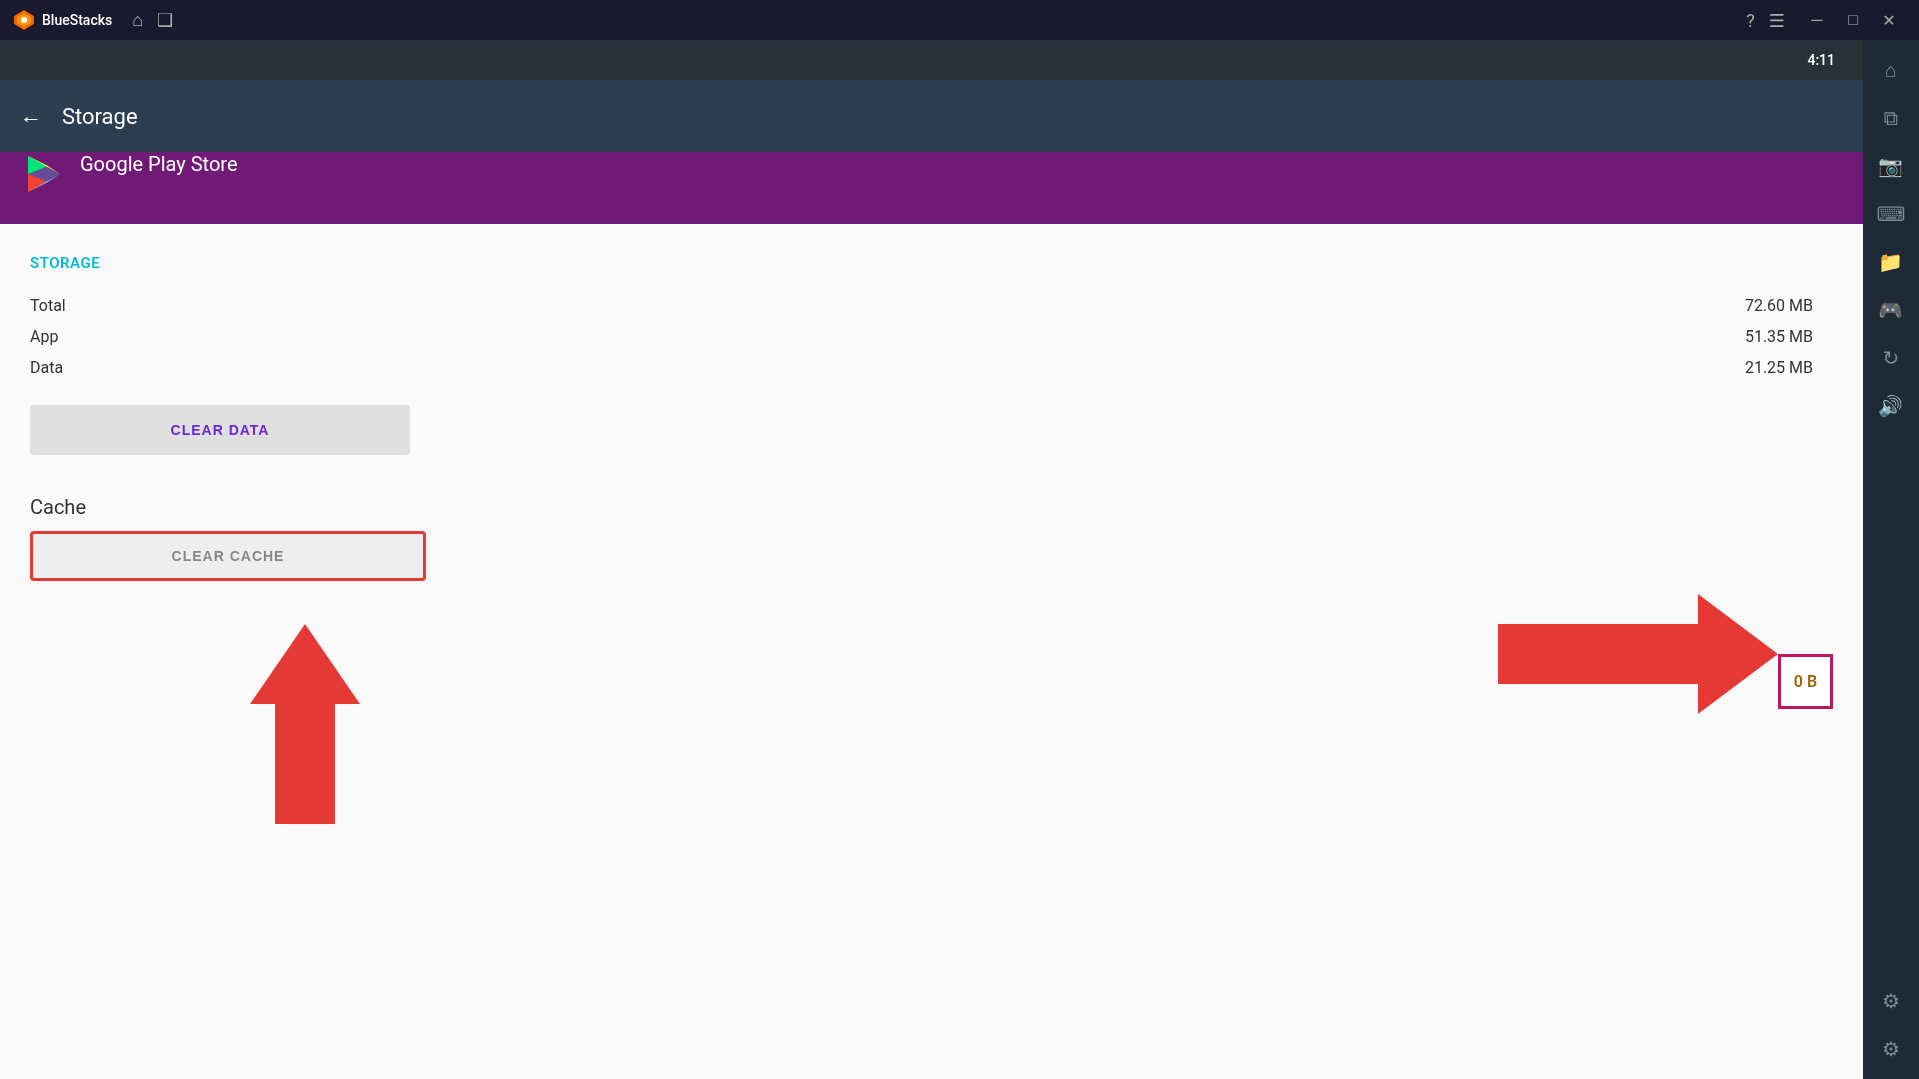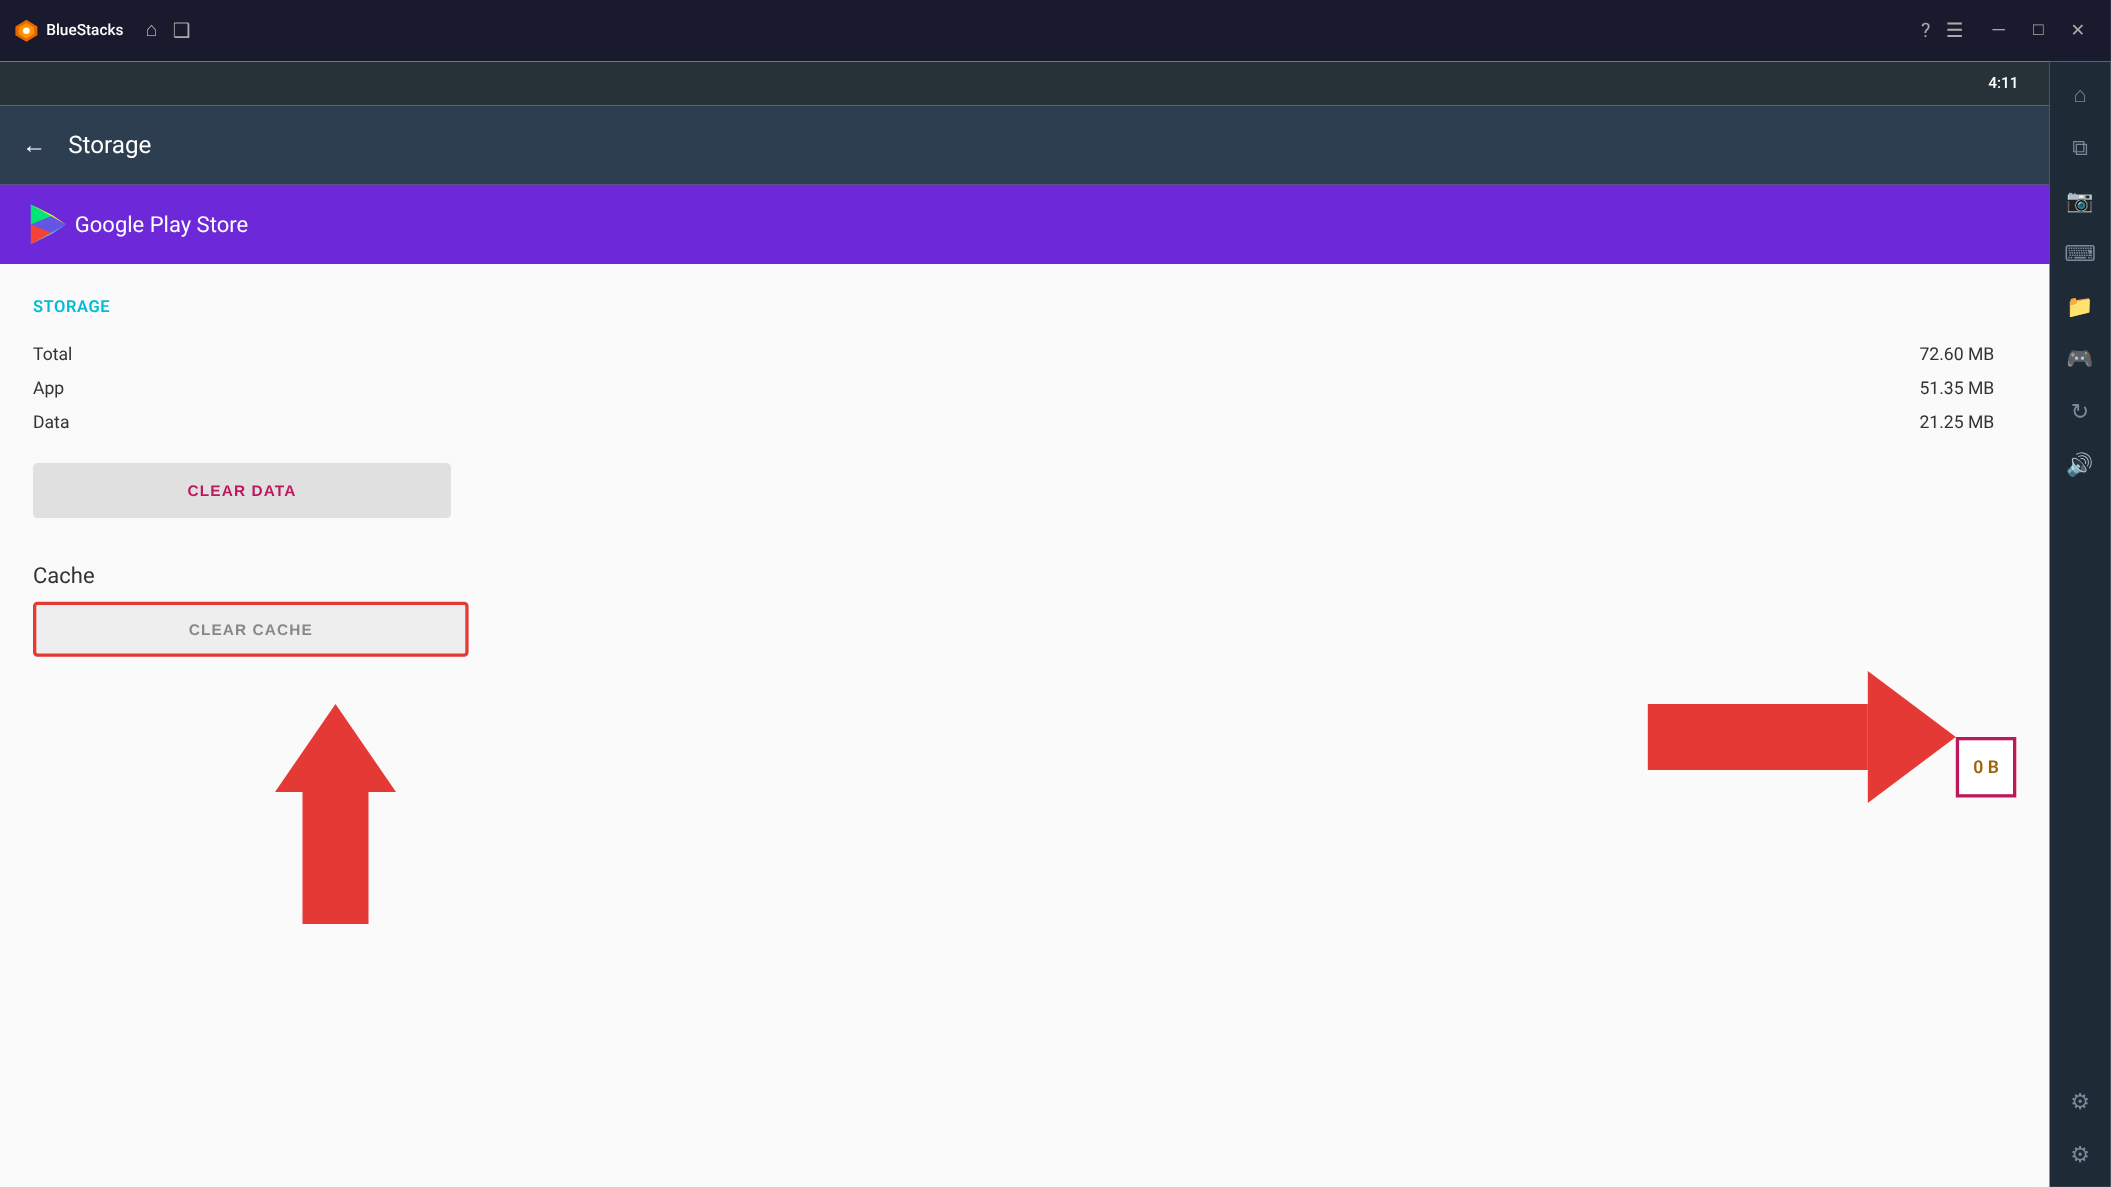--- a/index.html
+++ b/index.html
@@ -9,21 +9,21 @@
     .bluestacks-window {
       width: 1919px;
       height: 1079px;
       display: flex;
       flex-direction: column;
       position: relative;
     }
 
     
     .title-bar {
-      height: 56px;
+      height: 40px;
       background: #1a1a2e;
       display: flex;
       align-items: center;
       padding: 0 12px;
       gap: 10px;
       flex-shrink: 0;
     }
     .title-bar-logo {
       display: flex;
       align-items: center;
@@ -108,25 +108,25 @@
     }
     .screen-title {
       color: white;
       font-size: 22px;
       font-weight: 400;
     }
 
     
     .app-header {
       height: 72px;
-      background: #6d28d9;
-      display: flex;
-      align-items: center;
+      background: #701a75;
+      display: flex;
+      align-items: flex-start;
       padding: 0 20px;
-      gap: 4px;
+      gap: 16px;
       flex-shrink: 0;
     }
     .play-store-icon {
       width: 44px;
       height: 44px;
     }
     .app-name {
       color: white;
       font-size: 20px;
       font-weight: 400;
@@ -166,21 +166,21 @@
 
     .clear-data-btn {
       width: 380px;
       height: 50px;
       background: #e0e0e0;
       border: none;
       border-radius: 4px;
       font-size: 14px;
       font-weight: 700;
       letter-spacing: 1px;
-      color: #be185d;
+      color: #6d28d9;
       cursor: pointer;
       text-transform: uppercase;
       margin-top: 16px;
       margin-bottom: 30px;
     }
 
     .cache-section {
       margin-top: 10px;
     }
     .cache-label {

